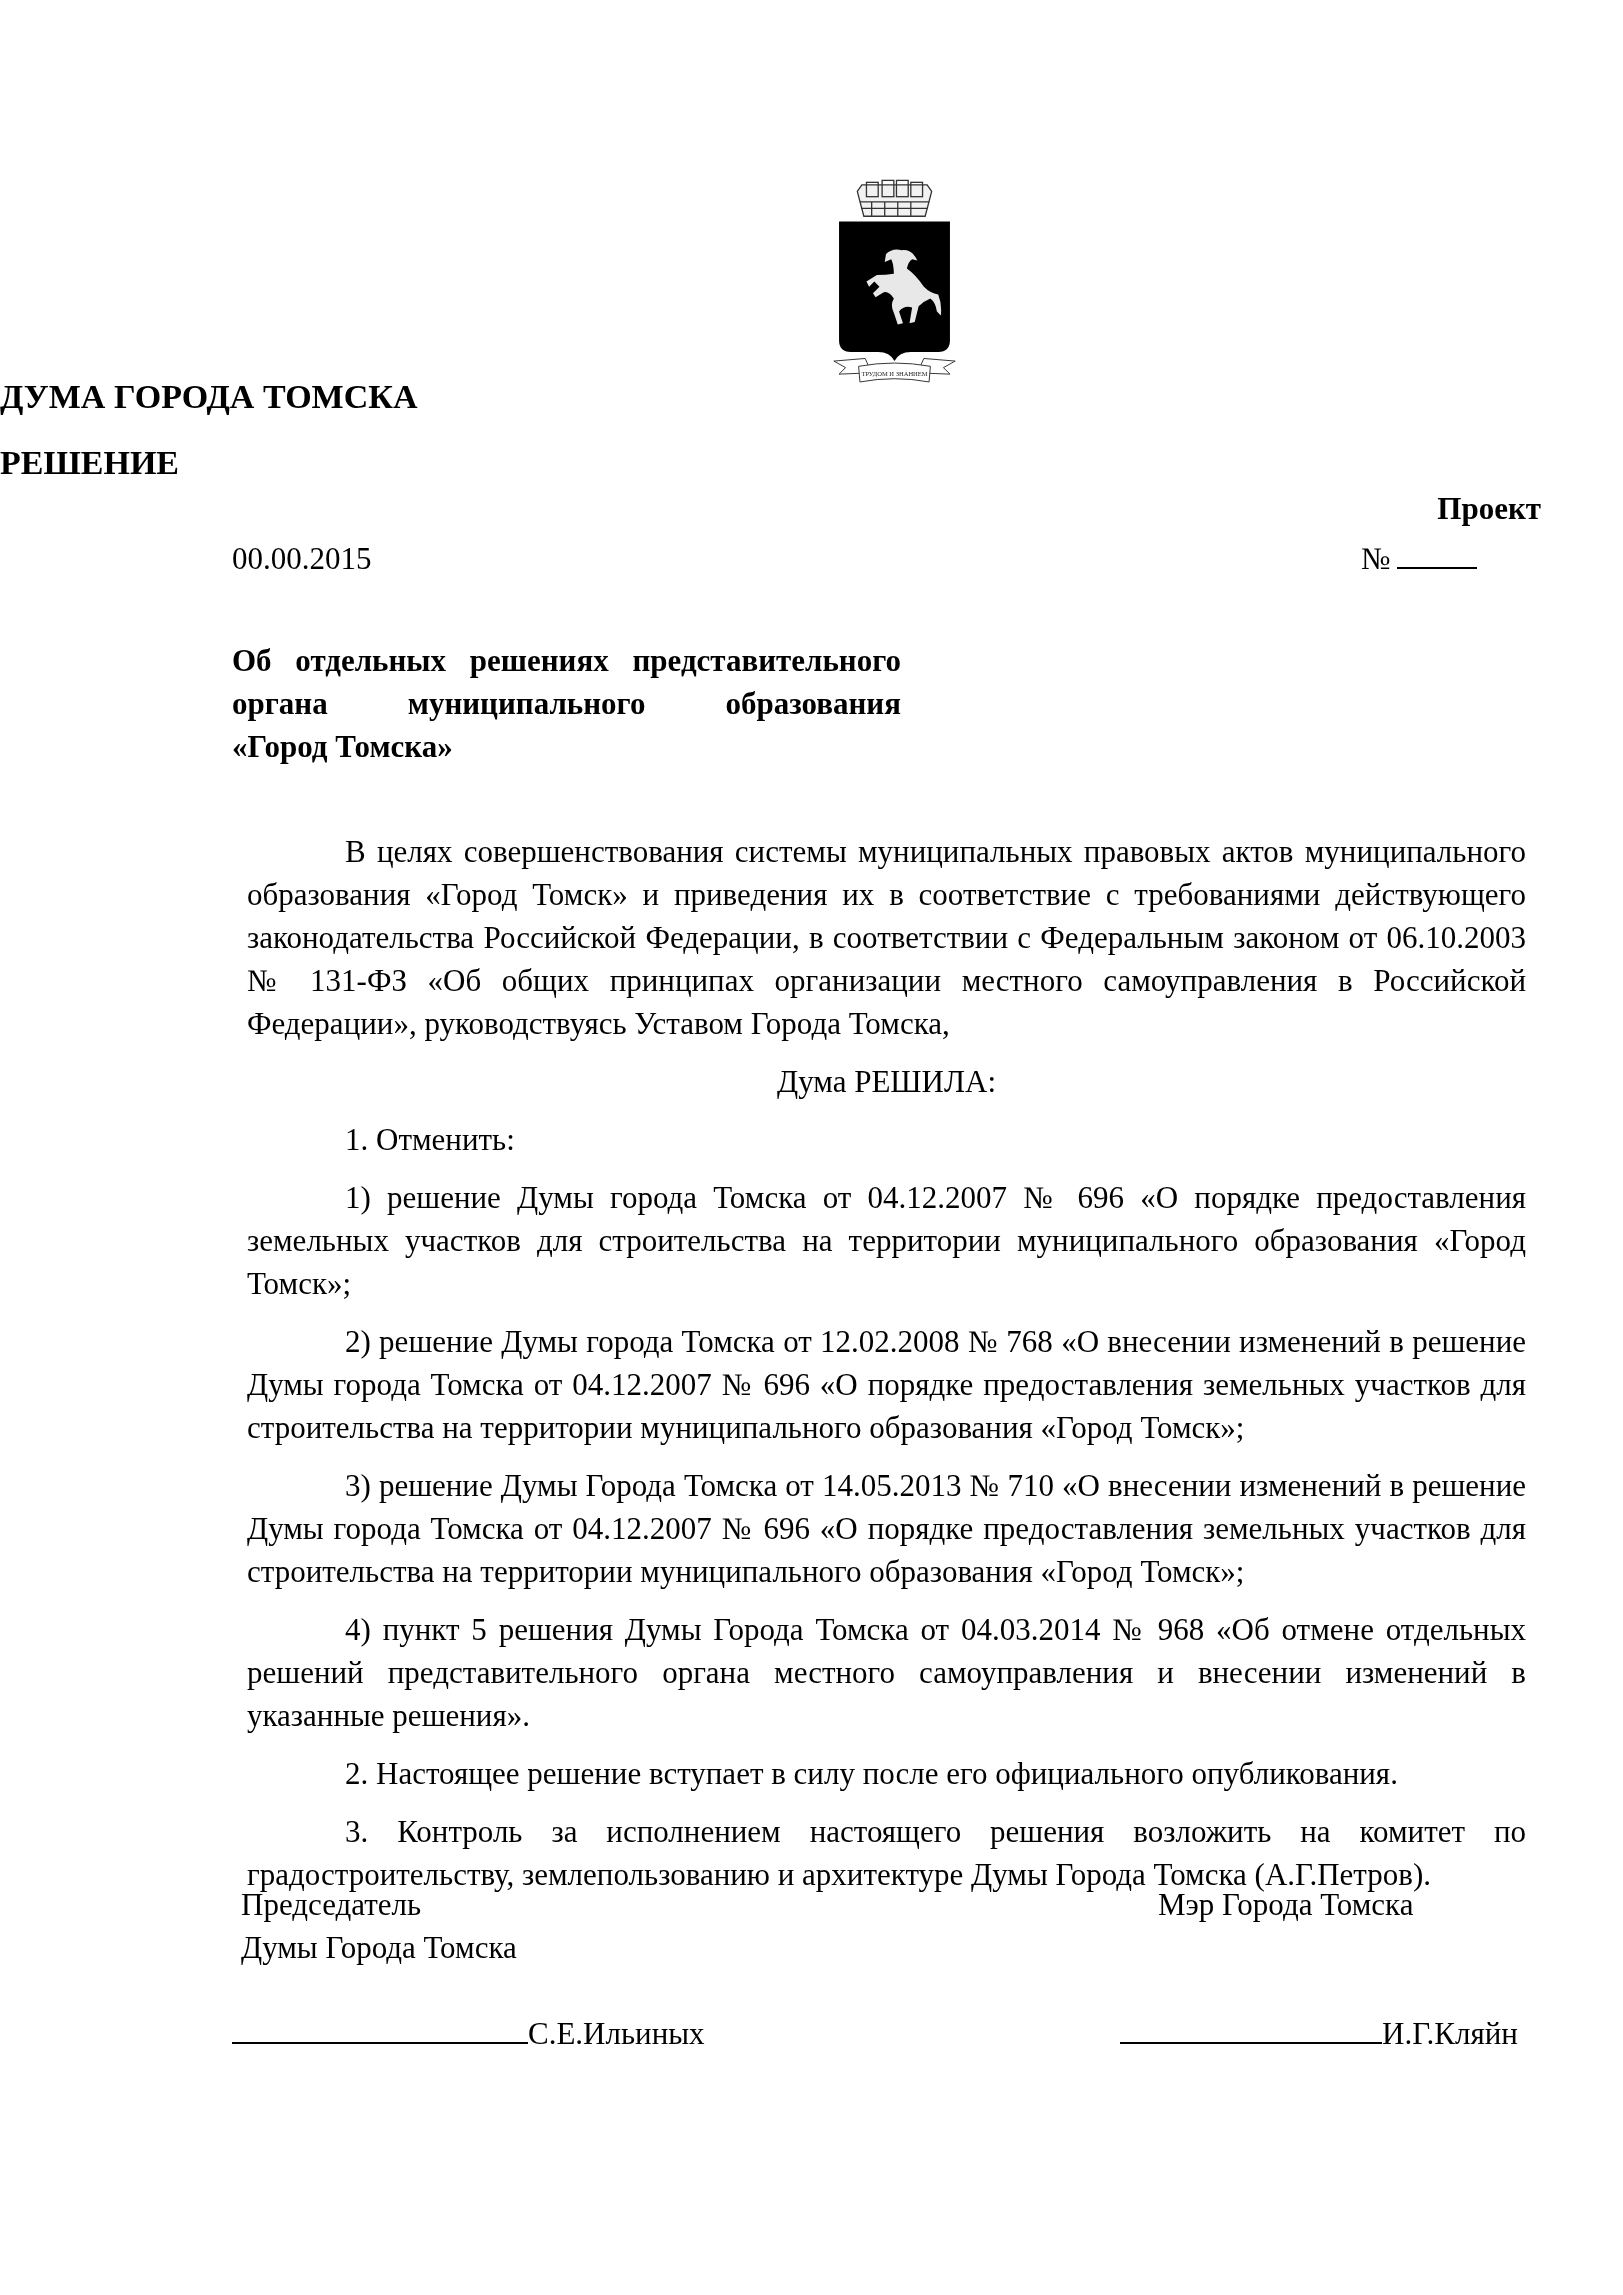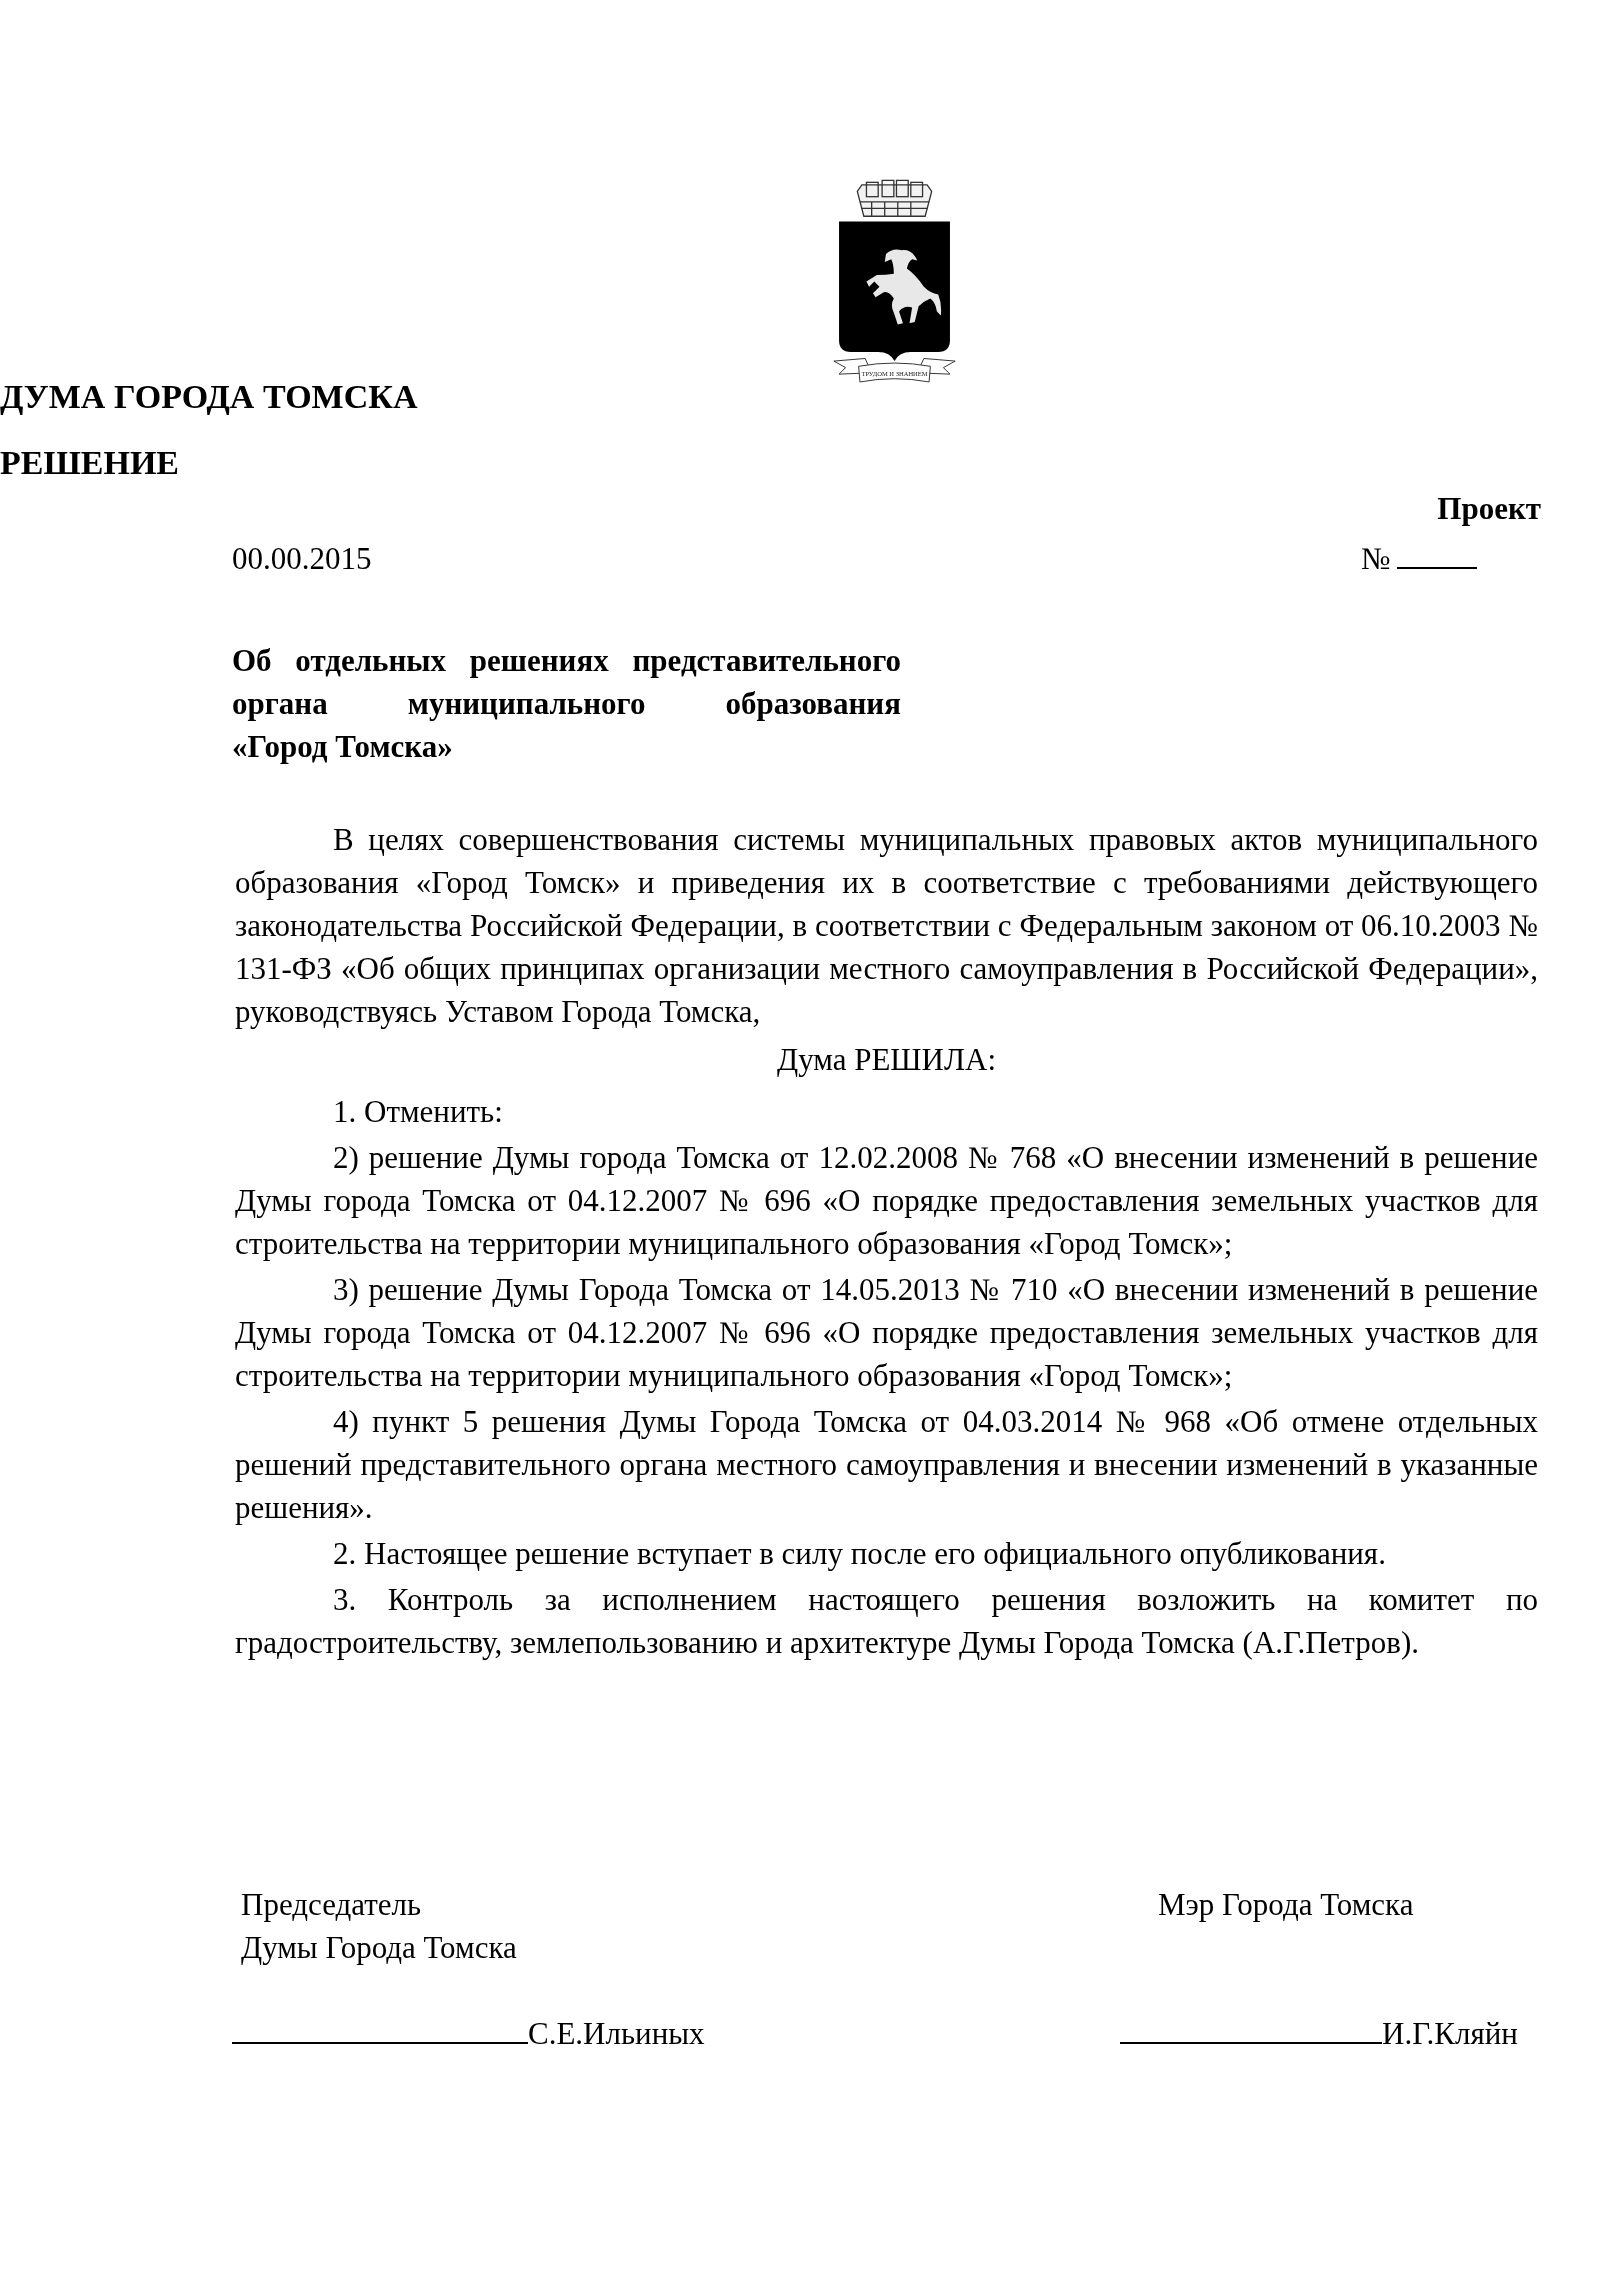--- a/index.html
+++ b/index.html
@@ -13,21 +13,21 @@
   .t1 { top: 378px; }
   .t2 { top: 444px; }
   .proekt { position: absolute; right: 82px; top: 491px; font-weight: bold; font-size: 31px; }
   .date { position: absolute; left: 232px; top: 541px; font-size: 31px; }
   .num { position: absolute; left: 1361px; top: 541px; font-size: 31px; }
   .num .blank { display: inline-block; width: 80px; border-bottom: 2px solid #000; height: 26px; vertical-align: baseline; margin-left: 6.5px; }
   .subject { position: absolute; left: 232px; top: 639px; width: 669px; font-weight: bold;
              font-size: 31px; line-height: 43px; text-align: justify; text-align-last: left; }
   .subject .jl { text-align-last: justify; display: block; }
   .body { position: absolute; left: 232px; top: 815px; width: 1309px; font-size: 31px; line-height: 43px; }
-  .body p { margin: 3px; text-align: justify; text-indent: 98px; }
+  .body p { margin: 15px; text-align: justify; text-indent: 98px; }
   .body p.center { text-align: center; text-indent: 0; margin: 5.2px 0 9.2px 0; }
   .sign { position: absolute; font-size: 31px; line-height: 43px; }
   .s1 { left: 232px; top: 1883px; margin-left: 9px; }
   .s2 { left: 1129px; top: 1883px; margin-left: 29px; }
   .sl { left: 232px; top: 2012px; }
   .sr { left: 1120px; top: 2012px; }
   .uline { display: inline-block; border-bottom: 2px solid #000; height: 29px; vertical-align: baseline; }
 </style>
 </head>
 <body>
@@ -80,20 +80,21 @@
   <div class="subject">
     <span class="jl">Об отдельных решениях представительного</span>
     <span class="jl">органа муниципального образования</span>
     <span style="display:block">«Город Томска»</span>
   </div>
 
   <div class="body">
     <p>В целях совершенствования системы муниципальных правовых актов муниципального образования «Город Томск» и приведения их в соответствие с требованиями действующего законодательства Российской Федерации, в соответствии с Федеральным законом от 06.10.2003 № 131-ФЗ «Об общих принципах организации местного самоуправления в Российской Федерации», руководствуясь Уставом Города Томска,</p>
     <p class="center">Дума РЕШИЛА:</p>
     <p>1. Отменить:</p>
+    <p>1) решение Думы города Томска от 04.12.2007 № 696 «О порядке предоставления земельных участков для строительства на территории муниципального образования «Город Томск»;</p>
     <p>2) решение Думы города Томска от 12.02.2008 № 768 «О внесении изменений в решение Думы города Томска от 04.12.2007 № 696 «О порядке предоставления земельных участков для строительства на территории муниципального образования «Город Томск»;</p>
     <p>3) решение Думы Города Томска от 14.05.2013 № 710 «О внесении изменений в решение Думы города Томска от 04.12.2007 № 696 «О порядке предоставления земельных участков для строительства на территории муниципального образования «Город Томск»;</p>
     <p>4) пункт 5 решения Думы Города Томска от 04.03.2014 № 968 «Об отмене отдельных решений представительного органа местного самоуправления и внесении изменений в указанные решения».</p>
     <p>2. Настоящее решение вступает в силу после его официального опубликования.</p>
     <p>3. Контроль за исполнением настоящего решения возложить на комитет по градостроительству, землепользованию и архитектуре Думы Города Томска (А.Г.Петров).</p>
   </div>
 
   <div class="sign s1">
     <div>Председатель</div>
     <div>Думы Города Томска</div>

